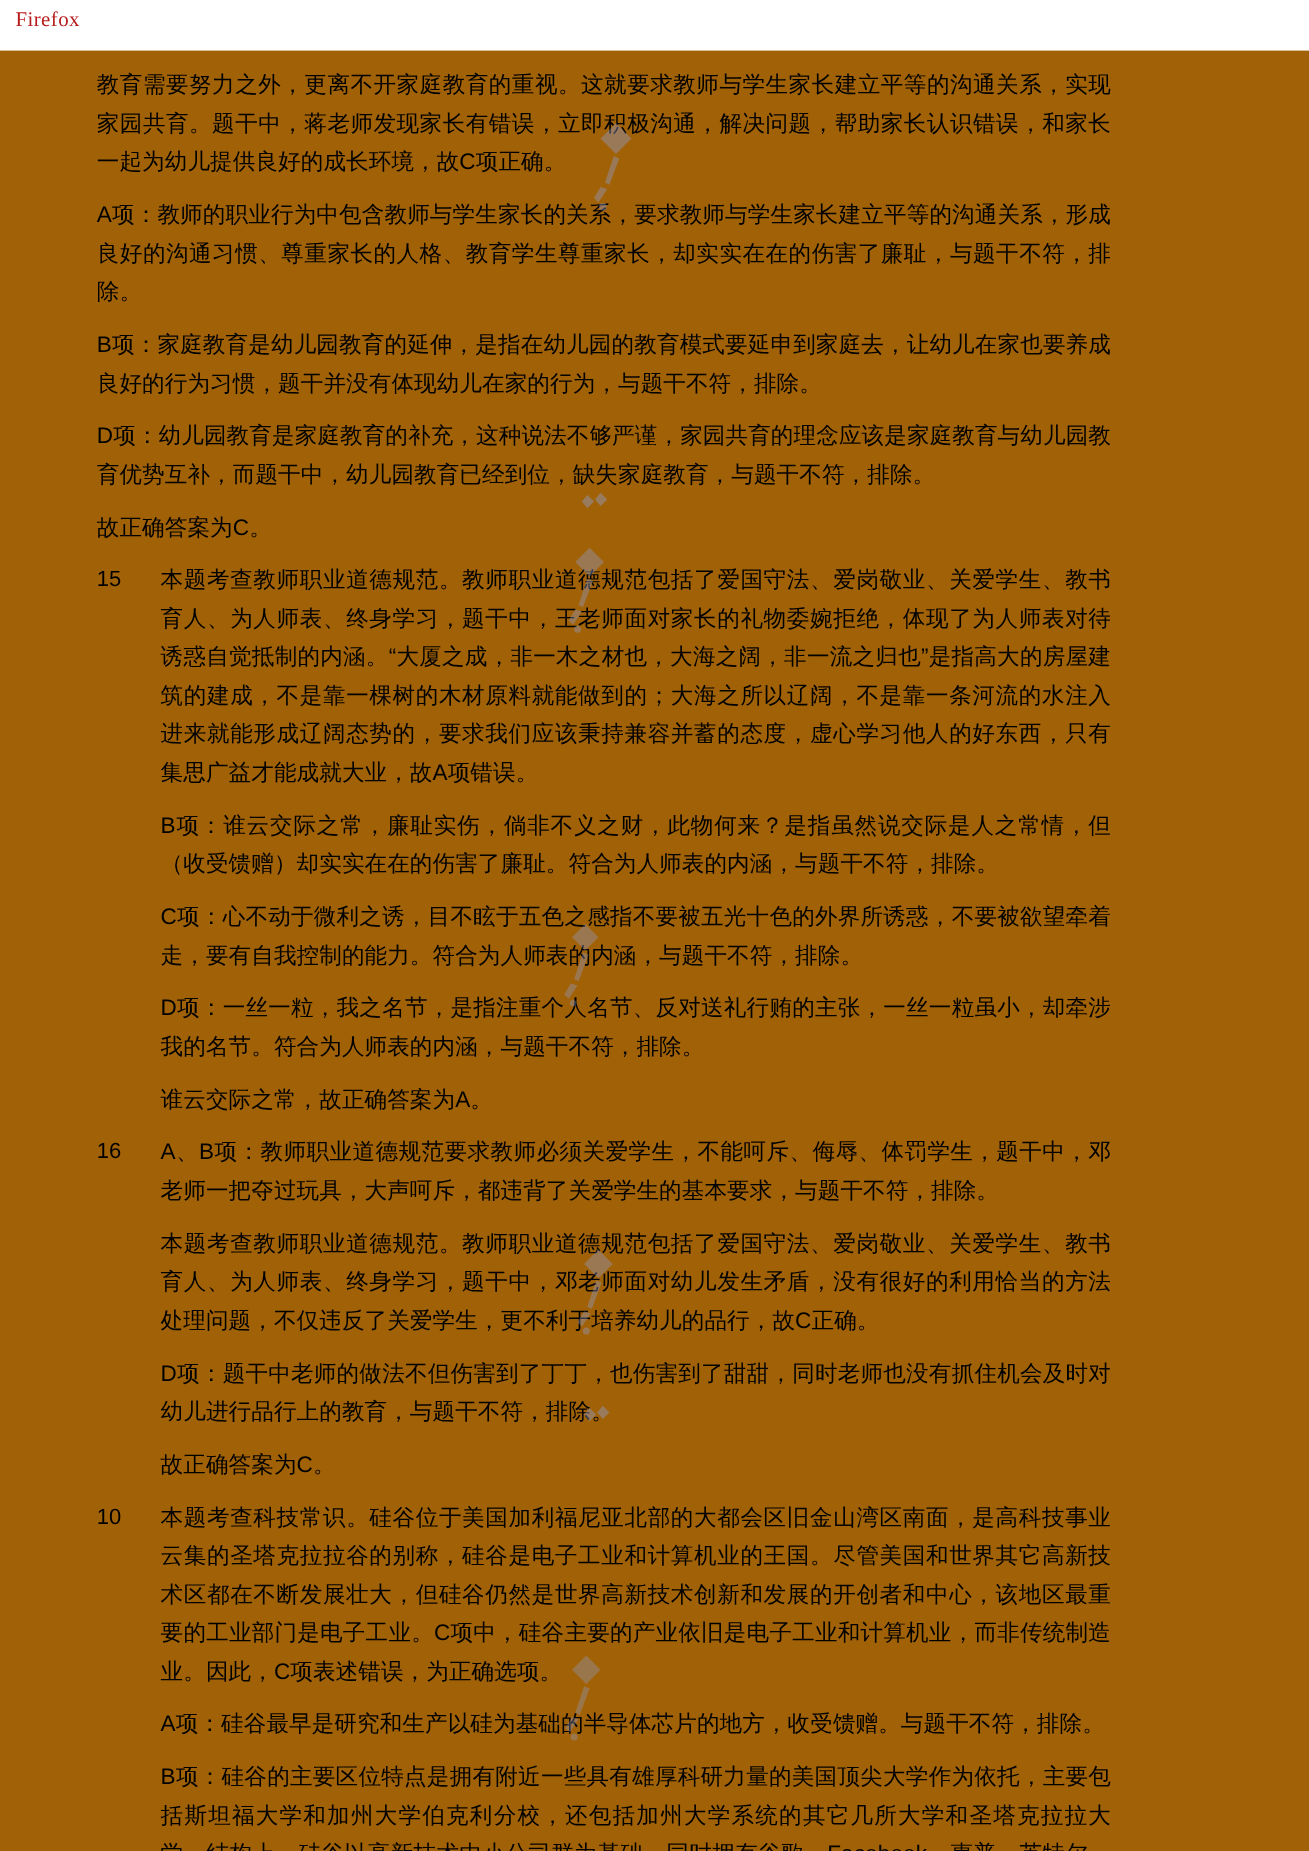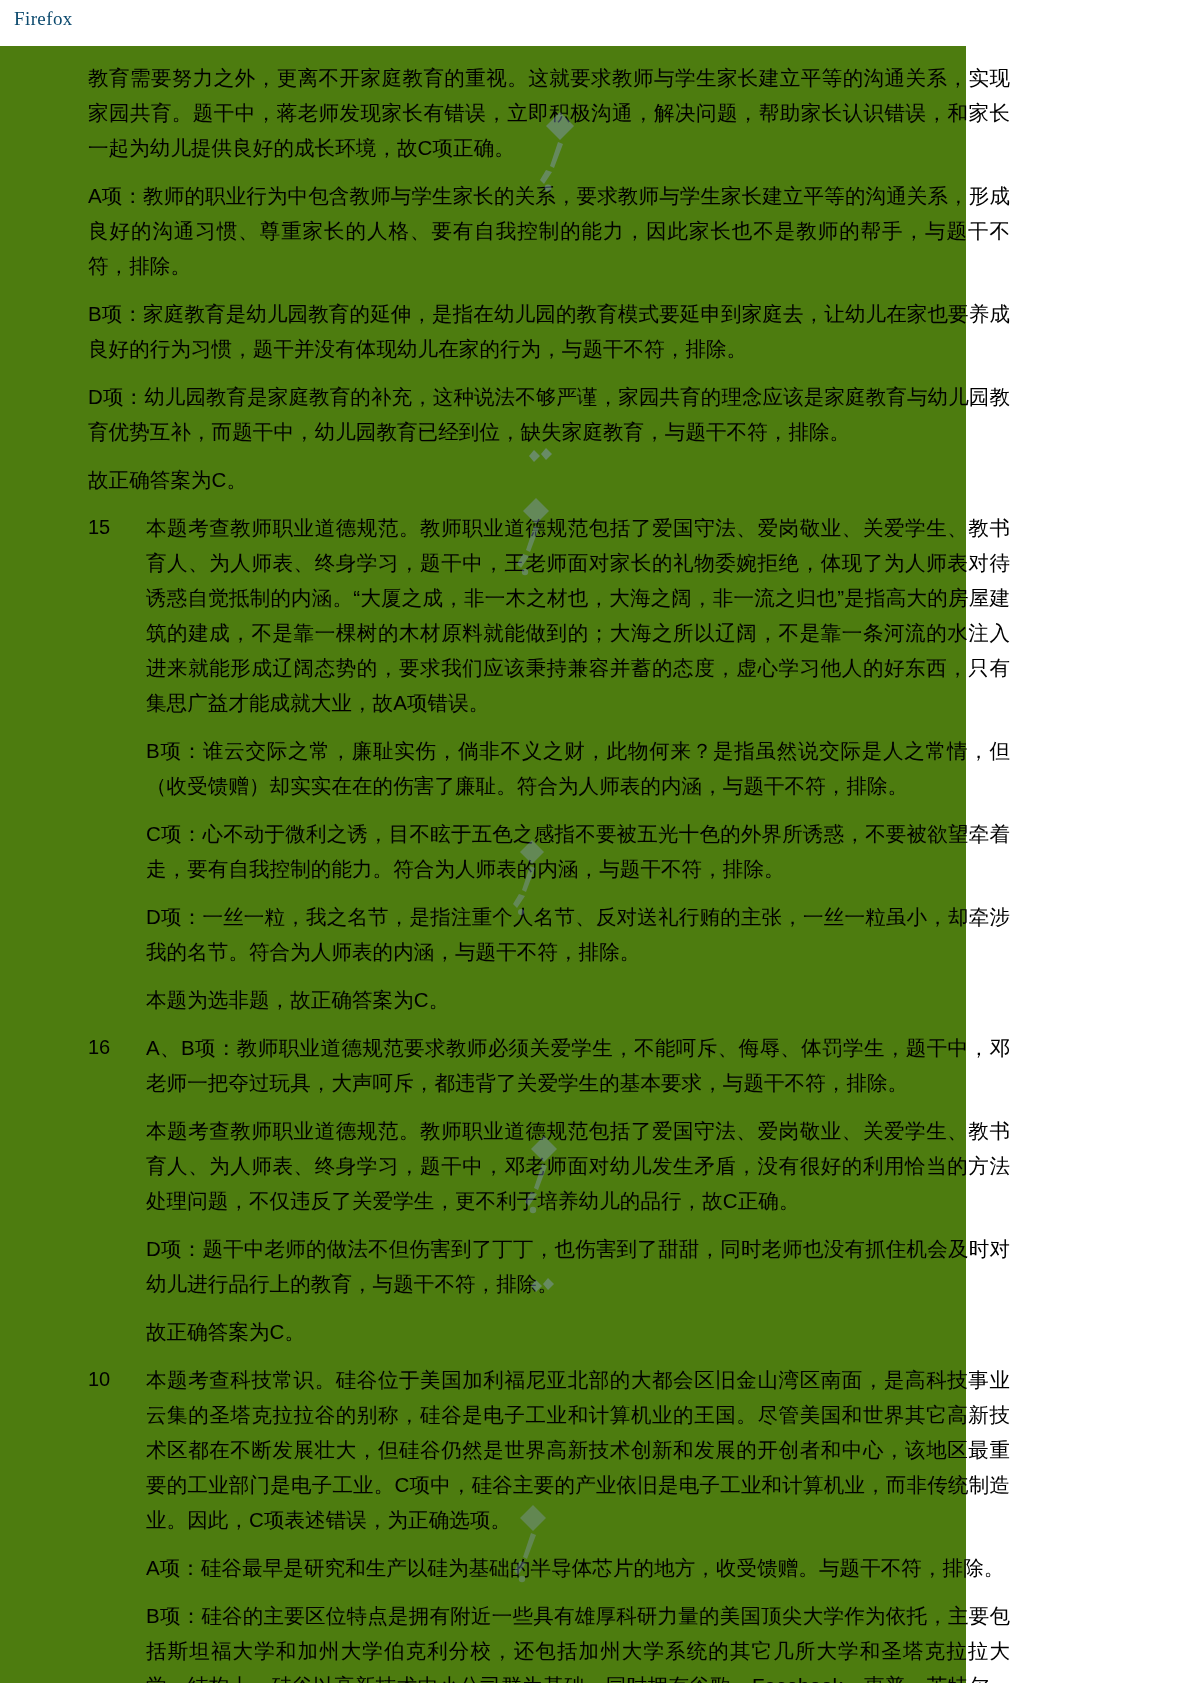--- a/index.html
+++ b/index.html
@@ -20,32 +20,32 @@
   .print-header {
     position: absolute;
     top: 0;
     left: 0;
     width: 1190px;
     height: 46px;
     box-sizing: border-box;
     padding: 8px 14px 0 14px;
     font-family: "Liberation Serif", "DejaVu Serif", serif;
     font-size: 19px;
-    color: #0c4a6e;
+    color: #b91c1c;
     letter-spacing: 0.4px;
   }
 
   
   .sheet {
     position: absolute;
     top: 46px;
     left: 0;
-    width: 966px;
+    width: 1190px;
     height: 1637px;
-    background: #4d7c0f;
+    background: #a16207;
   }
 
   .content {
     position: absolute;
     top: 14px;
     left: 88px;
     width: 922px;
   }
 
   
@@ -118,33 +118,33 @@
 
 <div class="print-header">
   <span>Firefox</span>
 </div>
 
 <div class="sheet">
 
   <div class="content">
 
     <p class="para">教育需要努力之外，更离不开家庭教育的重视。这就要求教师与学生家长建立平等的沟通关系，实现家园共育。题干中，蒋老师发现家长有错误，立即积极沟通，解决问题，帮助家长认识错误，和家长一起为幼儿提供良好的成长环境，故C项正确。</p>
-    <p class="para">A项：教师的职业行为中包含教师与学生家长的关系，要求教师与学生家长建立平等的沟通关系，形成良好的沟通习惯、尊重家长的人格、要有自我控制的能力，因此家长也不是教师的帮手，与题干不符，排除。</p>
+    <p class="para">A项：教师的职业行为中包含教师与学生家长的关系，要求教师与学生家长建立平等的沟通关系，形成良好的沟通习惯、尊重家长的人格、教育学生尊重家长，却实实在在的伤害了廉耻，与题干不符，排除。</p>
     <p class="para">B项：家庭教育是幼儿园教育的延伸，是指在幼儿园的教育模式要延申到家庭去，让幼儿在家也要养成良好的行为习惯，题干并没有体现幼儿在家的行为，与题干不符，排除。</p>
     <p class="para">D项：幼儿园教育是家庭教育的补充，这种说法不够严谨，家园共育的理念应该是家庭教育与幼儿园教育优势互补，而题干中，幼儿园教育已经到位，缺失家庭教育，与题干不符，排除。</p>
     <p class="para">故正确答案为C。</p>
 
     <div class="item">
       <div class="item-number">15</div>
       <div class="item-body">
         <p class="para">本题考查教师职业道德规范。教师职业道德规范包括了爱国守法、爱岗敬业、关爱学生、教书育人、为人师表、终身学习，题干中，王老师面对家长的礼物委婉拒绝，体现了为人师表对待诱惑自觉抵制的内涵。“大厦之成，非一木之材也，大海之阔，非一流之归也”是指高大的房屋建筑的建成，不是靠一棵树的木材原料就能做到的；大海之所以辽阔，不是靠一条河流的水注入进来就能形成辽阔态势的，要求我们应该秉持兼容并蓄的态度，虚心学习他人的好东西，只有集思广益才能成就大业，故A项错误。</p>
         <p class="para">B项：谁云交际之常，廉耻实伤，倘非不义之财，此物何来？是指虽然说交际是人之常情，但（收受馈赠）却实实在在的伤害了廉耻。符合为人师表的内涵，与题干不符，排除。</p>
         <p class="para">C项：心不动于微利之诱，目不眩于五色之感指不要被五光十色的外界所诱惑，不要被欲望牵着走，要有自我控制的能力。符合为人师表的内涵，与题干不符，排除。</p>
         <p class="para">D项：一丝一粒，我之名节，是指注重个人名节、反对送礼行贿的主张，一丝一粒虽小，却牵涉我的名节。符合为人师表的内涵，与题干不符，排除。</p>
-        <p class="para">本题为选非题，故正确答案为C。</p>
+        <p class="para">谁云交际之常，故正确答案为A。</p>
       </div>
     </div>
 
     <div class="item">
       <div class="item-number">16</div>
       <div class="item-body">
         <p class="para">A、B项：教师职业道德规范要求教师必须关爱学生，不能呵斥、侮辱、体罚学生，题干中，邓老师一把夺过玩具，大声呵斥，都违背了关爱学生的基本要求，与题干不符，排除。</p>
         <p class="para">本题考查教师职业道德规范。教师职业道德规范包括了爱国守法、爱岗敬业、关爱学生、教书育人、为人师表、终身学习，题干中，邓老师面对幼儿发生矛盾，没有很好的利用恰当的方法处理问题，不仅违反了关爱学生，更不利于培养幼儿的品行，故C正确。</p>
         <p class="para">D项：题干中老师的做法不但伤害到了丁丁，也伤害到了甜甜，同时老师也没有抓住机会及时对幼儿进行品行上的教育，与题干不符，排除。</p>
         <p class="para">故正确答案为C。</p>

